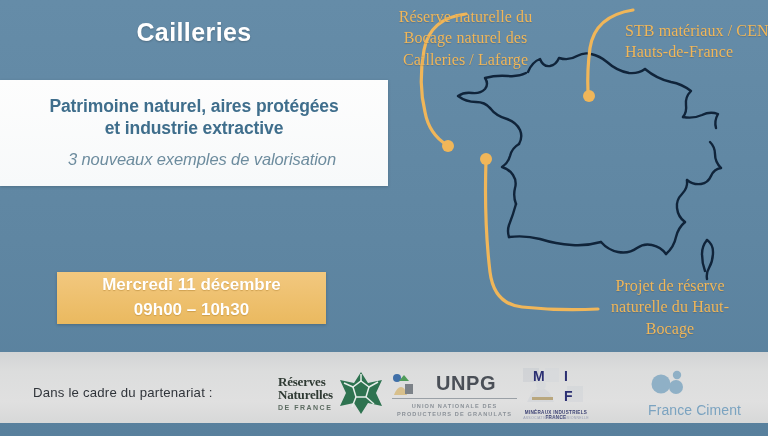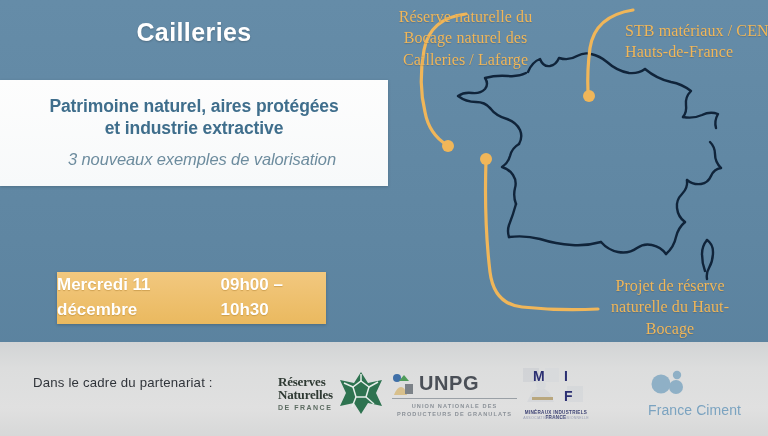--- a/index.html
+++ b/index.html
@@ -34,61 +34,61 @@
   .title-sub{
     color:#6d8c9e;font-size:16.5px;font-style:italic;font-weight:400;
     text-align:center;margin-top:11px;letter-spacing:-.1px;margin-left:16px;
   }
 
   
   .date-badge{
     position:absolute;left:57px;top:272px;width:269px;height:52px;
     background:linear-gradient(180deg,#f2c87f 0%,#eab95f 100%);
     box-shadow:0 1px 3px rgba(0,0,0,.2);
-    display:flex;flex-direction:row;align-items:center;justify-content:center;
+    display:flex;flex-direction:column;align-items:center;justify-content:center;
     color:#ffffff;font-size:17px;font-weight:bold;line-height:1.45;
     text-shadow:0 1px 1px rgba(150,100,20,.35);
   }
 
   
   .map-wrap{position:absolute;left:378px;top:0;width:390px;height:356px;}
   .map-svg{position:absolute;left:0;top:0;width:390px;height:356px;}
 
   
   .annot{
     position:absolute;color:#f0b659;font-family:"Liberation Serif", serif;
     font-size:16px;line-height:1.33;letter-spacing:.1px;
     text-shadow:0 1px 1px rgba(0,0,0,.16);
   }
   .annot-nw{left:383px;top:6px;width:165px;text-align:center;}
   .annot-ne{left:625px;top:20px;width:145px;text-align:left;}
   .annot-se{left:605px;top:275px;width:130px;text-align:center;}
 
   
   .footer{
-    position:absolute;left:0;bottom:0;width:768px;height:94px;
+    position:absolute;left:0;bottom:13px;width:768px;height:71px;
     background:linear-gradient(180deg,#d2d4d5 0%,#dcdddd 28%,#e0e0e0 70%,#d7d8d8 100%);
   }
   .footer-text{
     position:absolute;left:33px;top:33px;
     color:#30343a;font-size:13.2px;letter-spacing:.2px;
   }
 
   .logo{position:absolute;}
 
   
   .rnf{left:258px;top:370px;height:46px;display:flex;align-items:center;gap:5px;}
   .rnf-txt{line-height:1.04;font-family:"Liberation Serif", serif;margin-left:20px;}
   .rnf-l1,.rnf-l2{color:#2f3a33;font-size:13px;font-weight:bold;letter-spacing:-.2px;}
   .rnf-l3{color:#5c6b61;font-size:7px;font-weight:bold;letter-spacing:1.5px;
     font-family:"Liberation Sans", sans-serif;margin-top:2px;}
 
   
   .unpg{left:392px;top:372px;width:125px;}
-  .unpg-row{display:flex;align-items:center;gap:5px;}
+  .unpg-row{display:flex;align-items:center;gap:22px;}
   .unpg-word{color:#4a4f57;font-size:20px;font-weight:bold;letter-spacing:.6px;}
   .unpg-rule{height:1px;background:#9aa0a6;margin:3px 0 3px;}
   .unpg-sub{color:#8b9198;font-size:5.6px;font-weight:bold;letter-spacing:1.1px;
     line-height:1.5;text-align:center;}
 
   
   .mif{left:519px;top:366px;width:74px;height:52px;}
   .mif-letters{position:absolute;inset:0;color:#2b2f72;font-weight:bold;}
   .mif-m{position:absolute;left:14px;top:2px;font-size:14px;}
   .mif-i{position:absolute;left:45px;top:2px;font-size:14px;}

